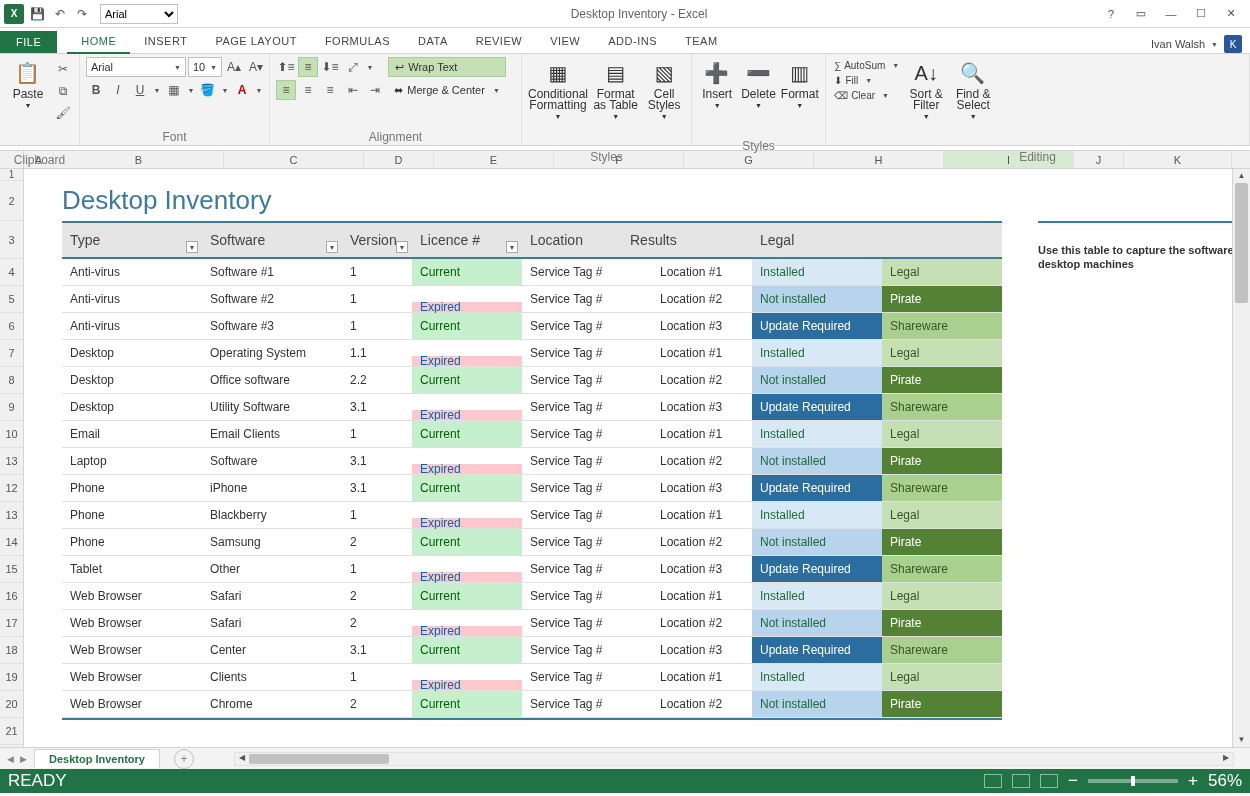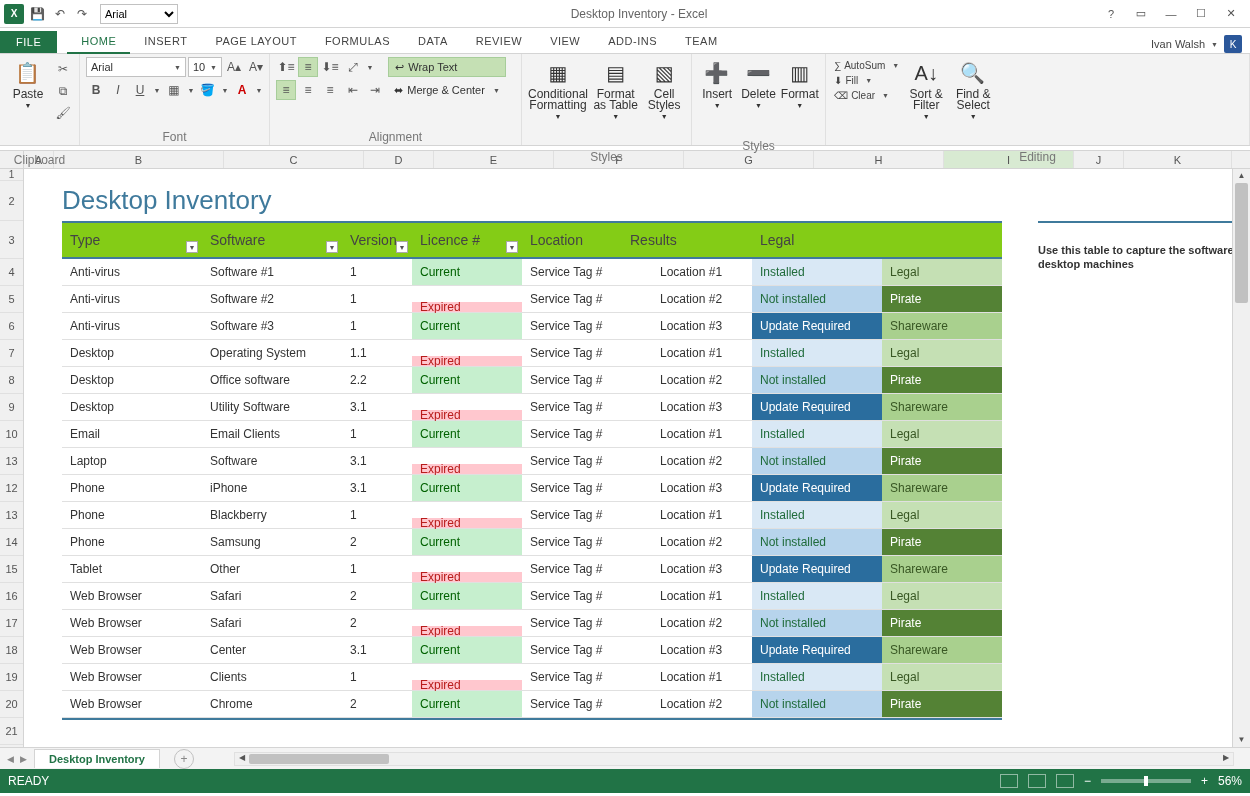--- a/index.html
+++ b/index.html
@@ -60,27 +60,27 @@
 .rh.r3 { height: 38px; line-height: 38px; }
 .sheet { flex: 1; position: relative; background: #fff; }
 .vscroll { width: 18px; background: #f0f0f0; border-left: 1px solid #d4d4d4; position: relative; }
 .vscroll .thumb { position: absolute; left: 2px; right: 2px; top: 14px; height: 120px; background: #c1c1c1; border-radius: 2px; }
 .vscroll .arr { height: 14px; text-align: center; font-size: 8px; color: #555; line-height: 14px; }
 
 .doc-title { position: absolute; left: 38px; top: 16px; font-size: 26px; color: #3f7a9c; font-weight: 400; }
 .note-box { position: absolute; left: 1014px; top: 52px; width: 200px; font-size: 11px; font-weight: bold; color: #333; border-top: 2px solid #3f7a9c; padding-top: 20px; line-height: 14px; }
 
 .data-table { position: absolute; left: 38px; top: 52px; width: 940px; border-top: 2px solid #3f7a9c; border-bottom: 2px solid #3f7a9c; }
-.data-table .thead { height: 36px; background: #84cc16; border-bottom: 2px solid #3f7a9c; display: flex; }
+.data-table .thead { height: 36px; background: #e5e5e5; border-bottom: 2px solid #3f7a9c; display: flex; }
 .th { display: flex; align-items: center; padding: 0 8px; font-size: 14px; color: #444; position: relative; }
 .th .flt { position: absolute; right: 4px; bottom: 4px; width: 12px; height: 12px; border: 1px solid #aaa; background: #fff; font-size: 7px; display: flex; align-items: center; justify-content: center; color: #555; }
 .trow { height: 27px; display: flex; border-bottom: 1px solid #e0e0e0; }
 .td { padding: 0 8px; display: flex; align-items: center; font-size: 12px; color: #333; }
 .td.licence.Current { background: #c6efce; color: #006100; }
-.td.licence.Expired { background: #ffc7ce; color: #b91c1c; margin-top: 16px; }
+.td.licence.Expired { background: #ffc7ce; color: #0369a1; margin-top: 16px; }
 .td.results { background: #d9e8f5; color: #1f6b3a; }
 .td.results.ni { background: #b7d4ec; color: #1f6b3a; }
 .td.results.ur { background: #2a6d9e; color: #fff; }
 .td.legal { background: #c5e0b4; color: #385723; }
 .td.legal.pi { background: #548235; color: #fff; }
 .td.legal.sw { background: #a9d08e; color: #385723; }
 
 
 .c-type { width: 140px; }
 .c-soft { width: 140px; }
@@ -95,21 +95,21 @@
 .sheet-tabs { height: 22px; background: #f3f3f3; border-top: 1px solid #d4d4d4; display: flex; align-items: center; }
 .stab-nav { width: 34px; display: flex; justify-content: center; gap: 6px; font-size: 9px; color: #888; }
 .stab { padding: 3px 14px; background: #fff; border: 1px solid #d4d4d4; border-bottom: none; font-size: 11px; color: #217346; font-weight: bold; }
 .add-sheet { width: 20px; height: 20px; border: 1px solid #c1c1c1; border-radius: 50%; display: flex; align-items: center; justify-content: center; font-size: 12px; color: #888; margin-left: 14px; }
 .hscroll { flex: 1; margin: 0 16px 0 40px; height: 14px; background: #f0f0f0; position: relative; border: 1px solid #e0e0e0; }
 .hscroll .arrl, .hscroll .arrr { position: absolute; width: 14px; height: 12px; top: 0; text-align: center; font-size: 8px; color: #555; }
 .hscroll .arrl { left: 0; } .hscroll .arrr { right: 0; }
 .hscroll .hthumb { position: absolute; left: 14px; width: 140px; top: 1px; bottom: 1px; background: #c1c1c1; border-radius: 2px; }
 
 
-.status { height: 22px; background: #217346; color: #fff; display: flex; align-items: center; padding: 12px 8px; font-size: 12px; }
+.status { height: 22px; background: #217346; color: #fff; display: flex; align-items: center; padding: 12px 8px; font-size: 17px; }
 .status .right { margin-left: auto; display: flex; align-items: center; gap: 10px; }
 .status .view-btn { width: 18px; height: 14px; border: 1px solid rgba(255,255,255,0.5); }
 .zoom-slider { width: 90px; height: 4px; background: rgba(255,255,255,0.4); position: relative; }
 .zoom-slider .zthumb { position: absolute; left: 43px; top: -3px; width: 4px; height: 10px; background: #fff; }
 </style>
 </head>
 <body>
 
 <div class="titlebar">
   <div class="qat">

